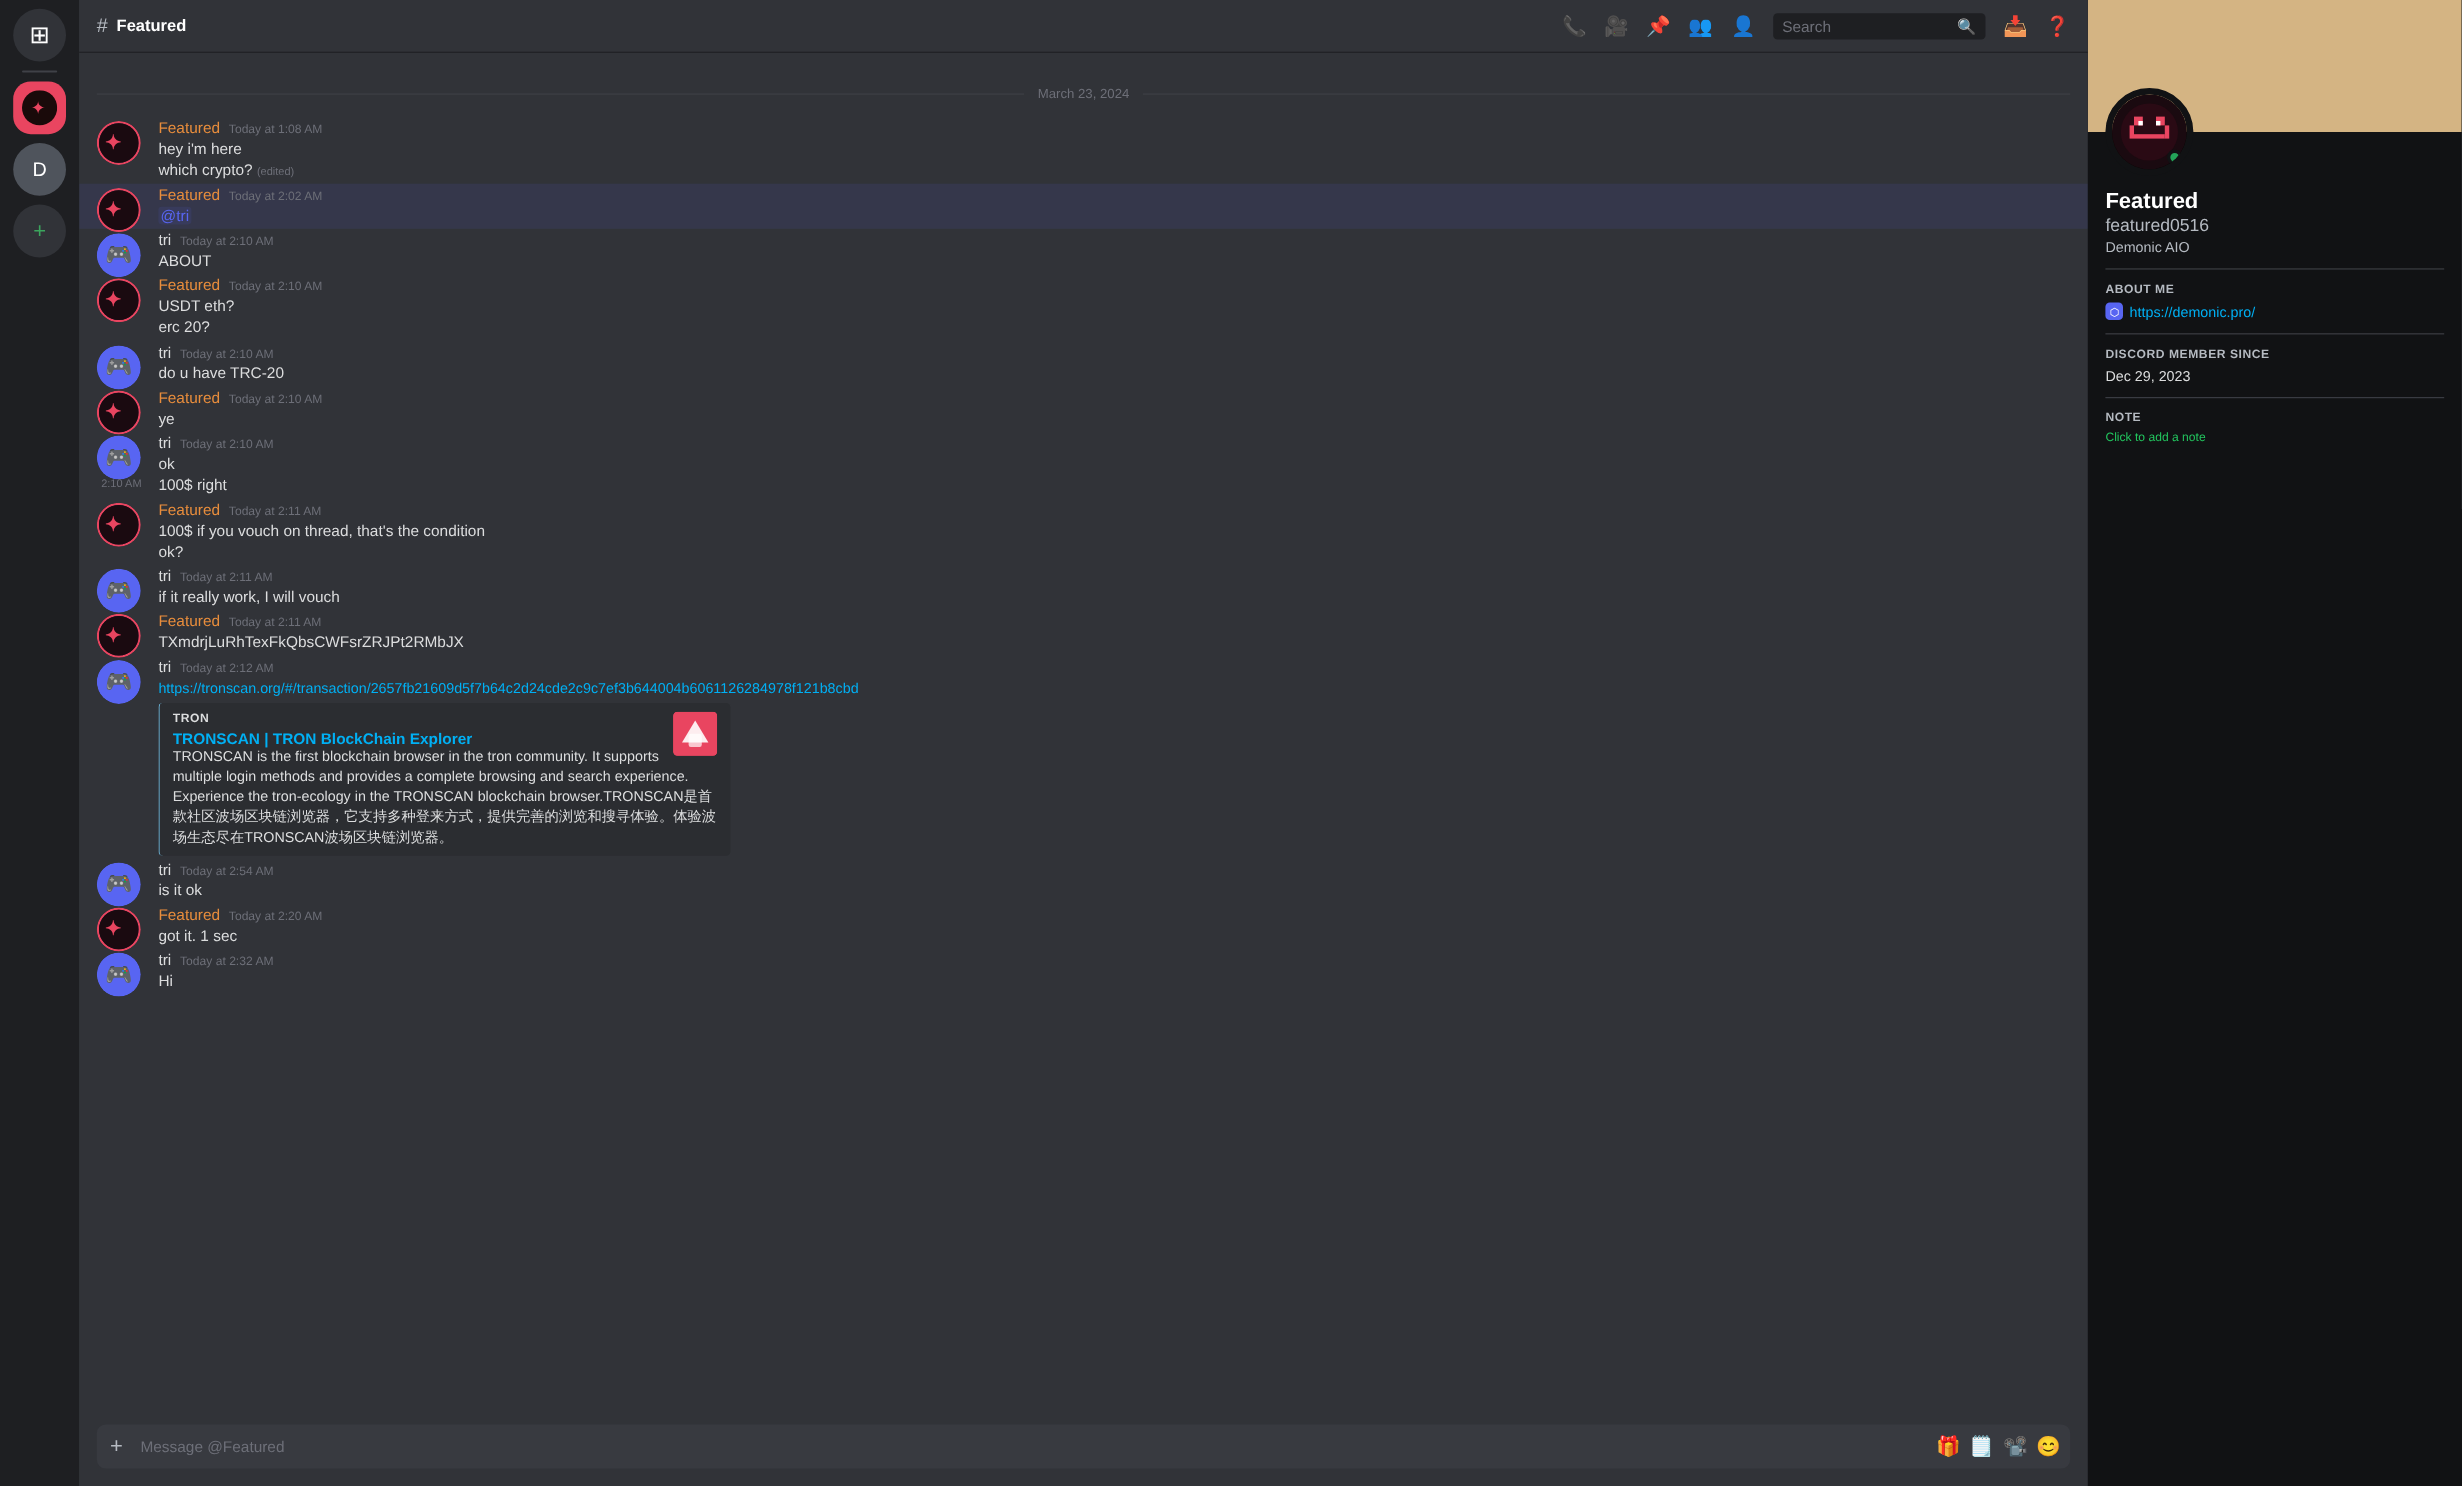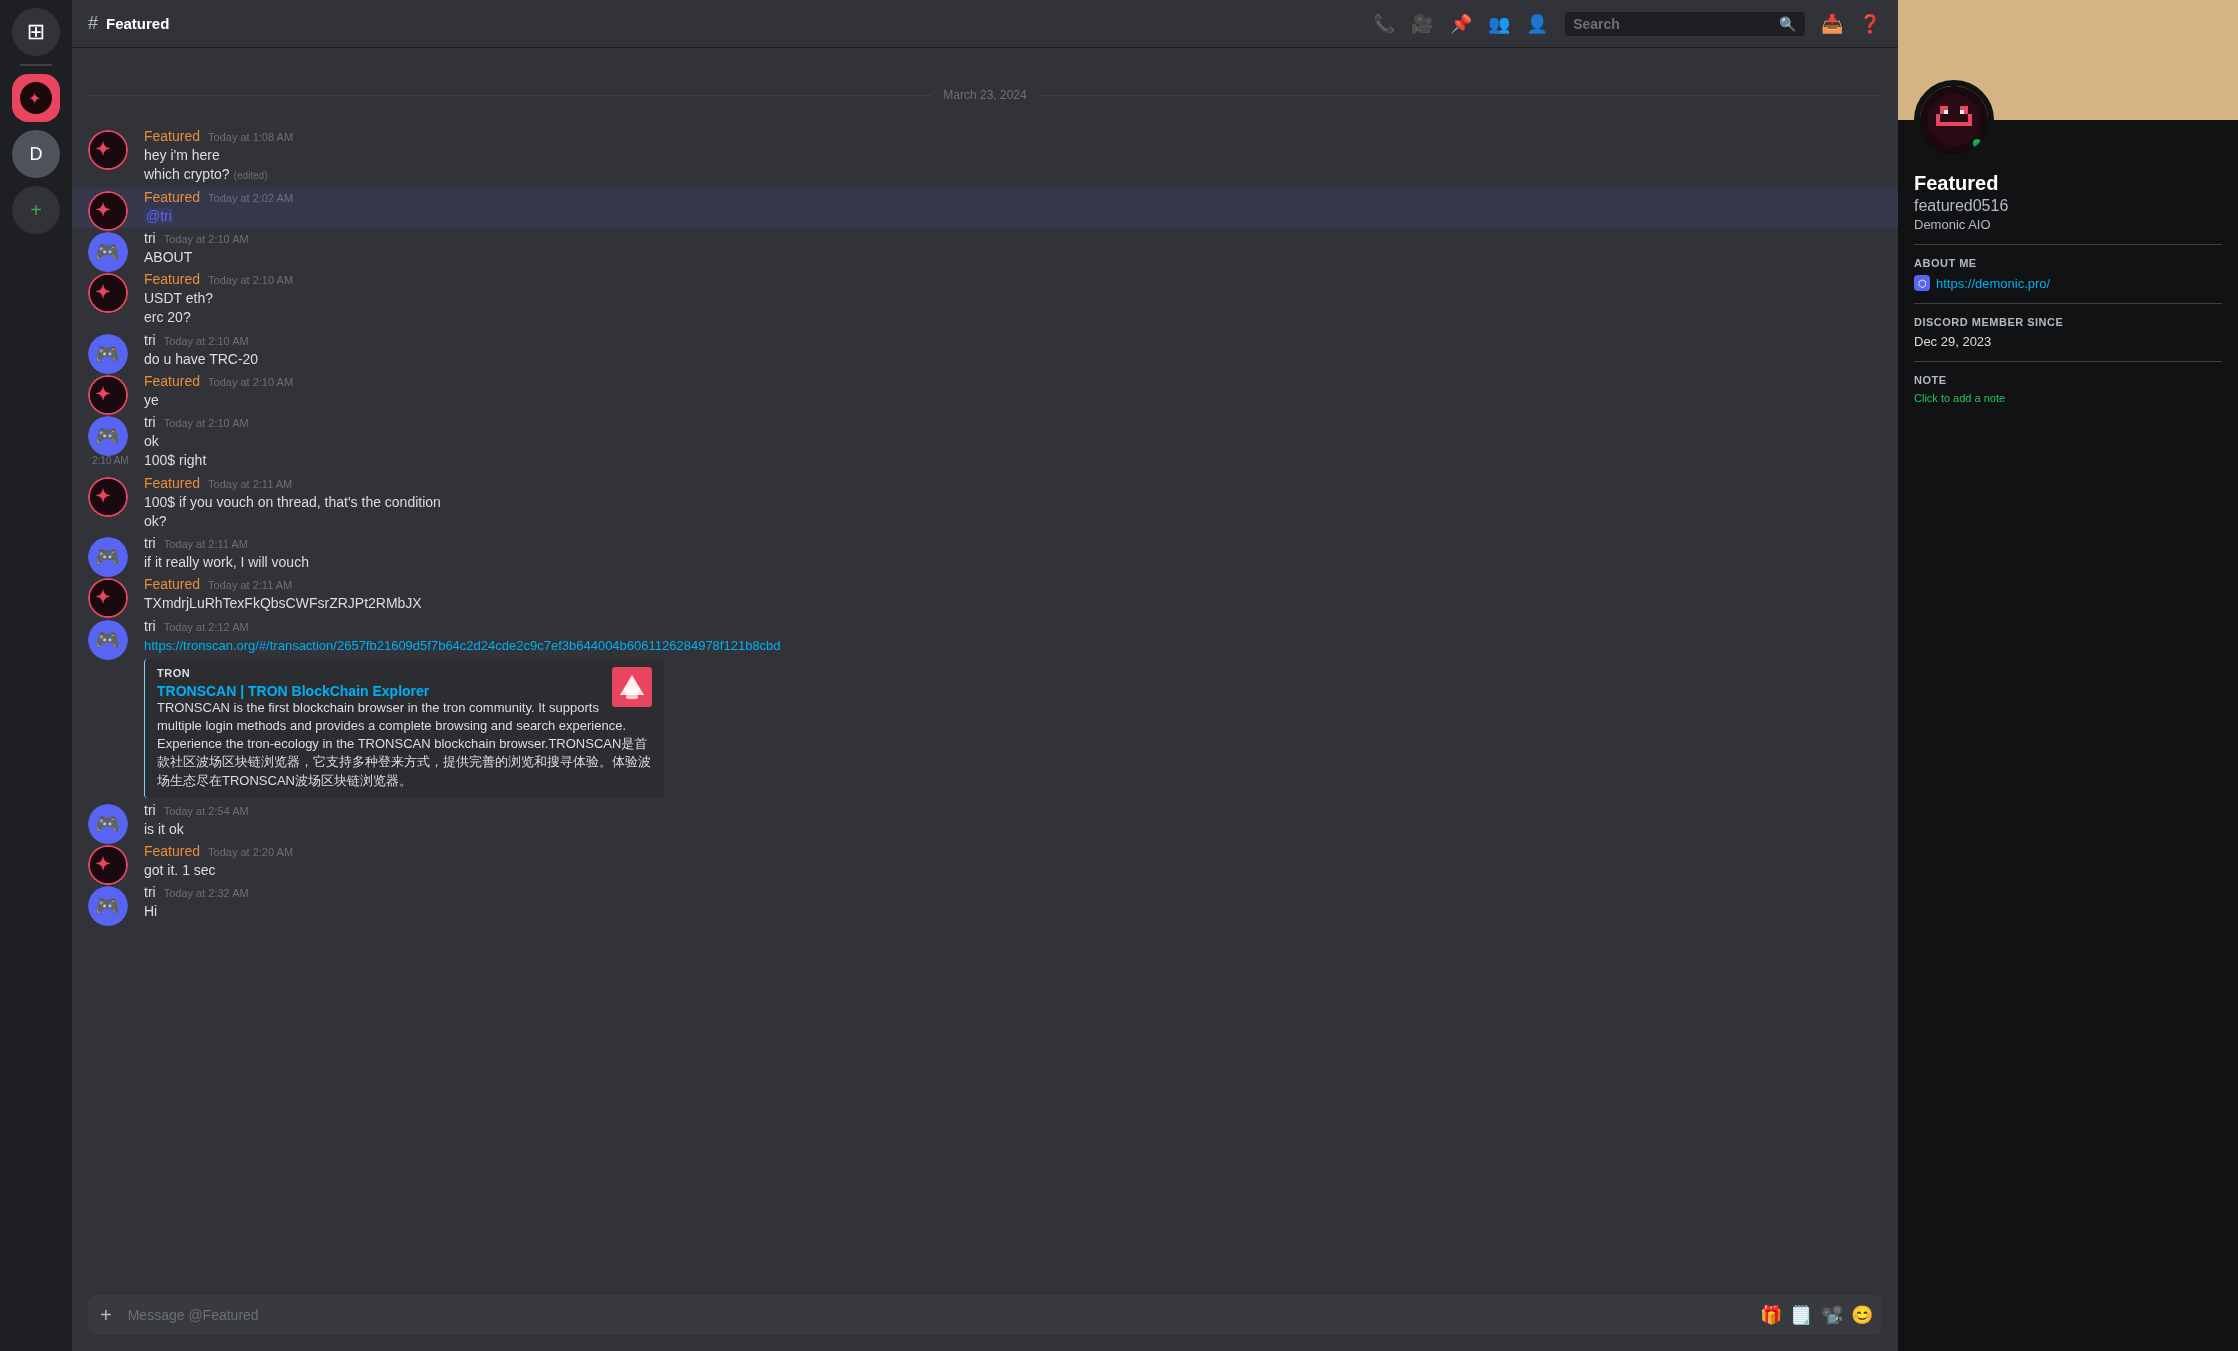--- a/index.html
+++ b/index.html
@@ -73,48 +73,47 @@
       color: #b5bac1;
       cursor: pointer;
       font-size: 18px;
     }
     .search-box {
       background: #1e1f22;
       border: none;
       border-radius: 4px;
       color: #dcddde;
       padding: 4px 8px;
-      width: 240px;
+      width: 193px;
       font-size: 14px;
       display: flex;
       align-items: center;
       gap: 6px;
       cursor: text;
-      font-weight: bold;
     }
     .search-box-text {
       color: #6d6f78;
       font-size: 14px;
     }
 
     
     .chat-messages {
       flex: 1;
       overflow-y: auto;
       padding: 16px 0 8px 0;
     }
     .chat-messages::-webkit-scrollbar { width: 8px; }
     .chat-messages::-webkit-scrollbar-track { background: transparent; }
     .chat-messages::-webkit-scrollbar-thumb { background: #1a1b1e; border-radius: 4px; }
 
     .date-divider {
       display: flex;
       align-items: center;
       padding: 8px 16px;
-      margin: 16px 0;
+      margin: 6px 0;
     }
     .date-divider::before, .date-divider::after {
       content: '';
       flex: 1;
       height: 1px;
       background: #3f4147;
     }
     .date-divider-text {
       color: #6d6f78;
       font-size: 12px;

